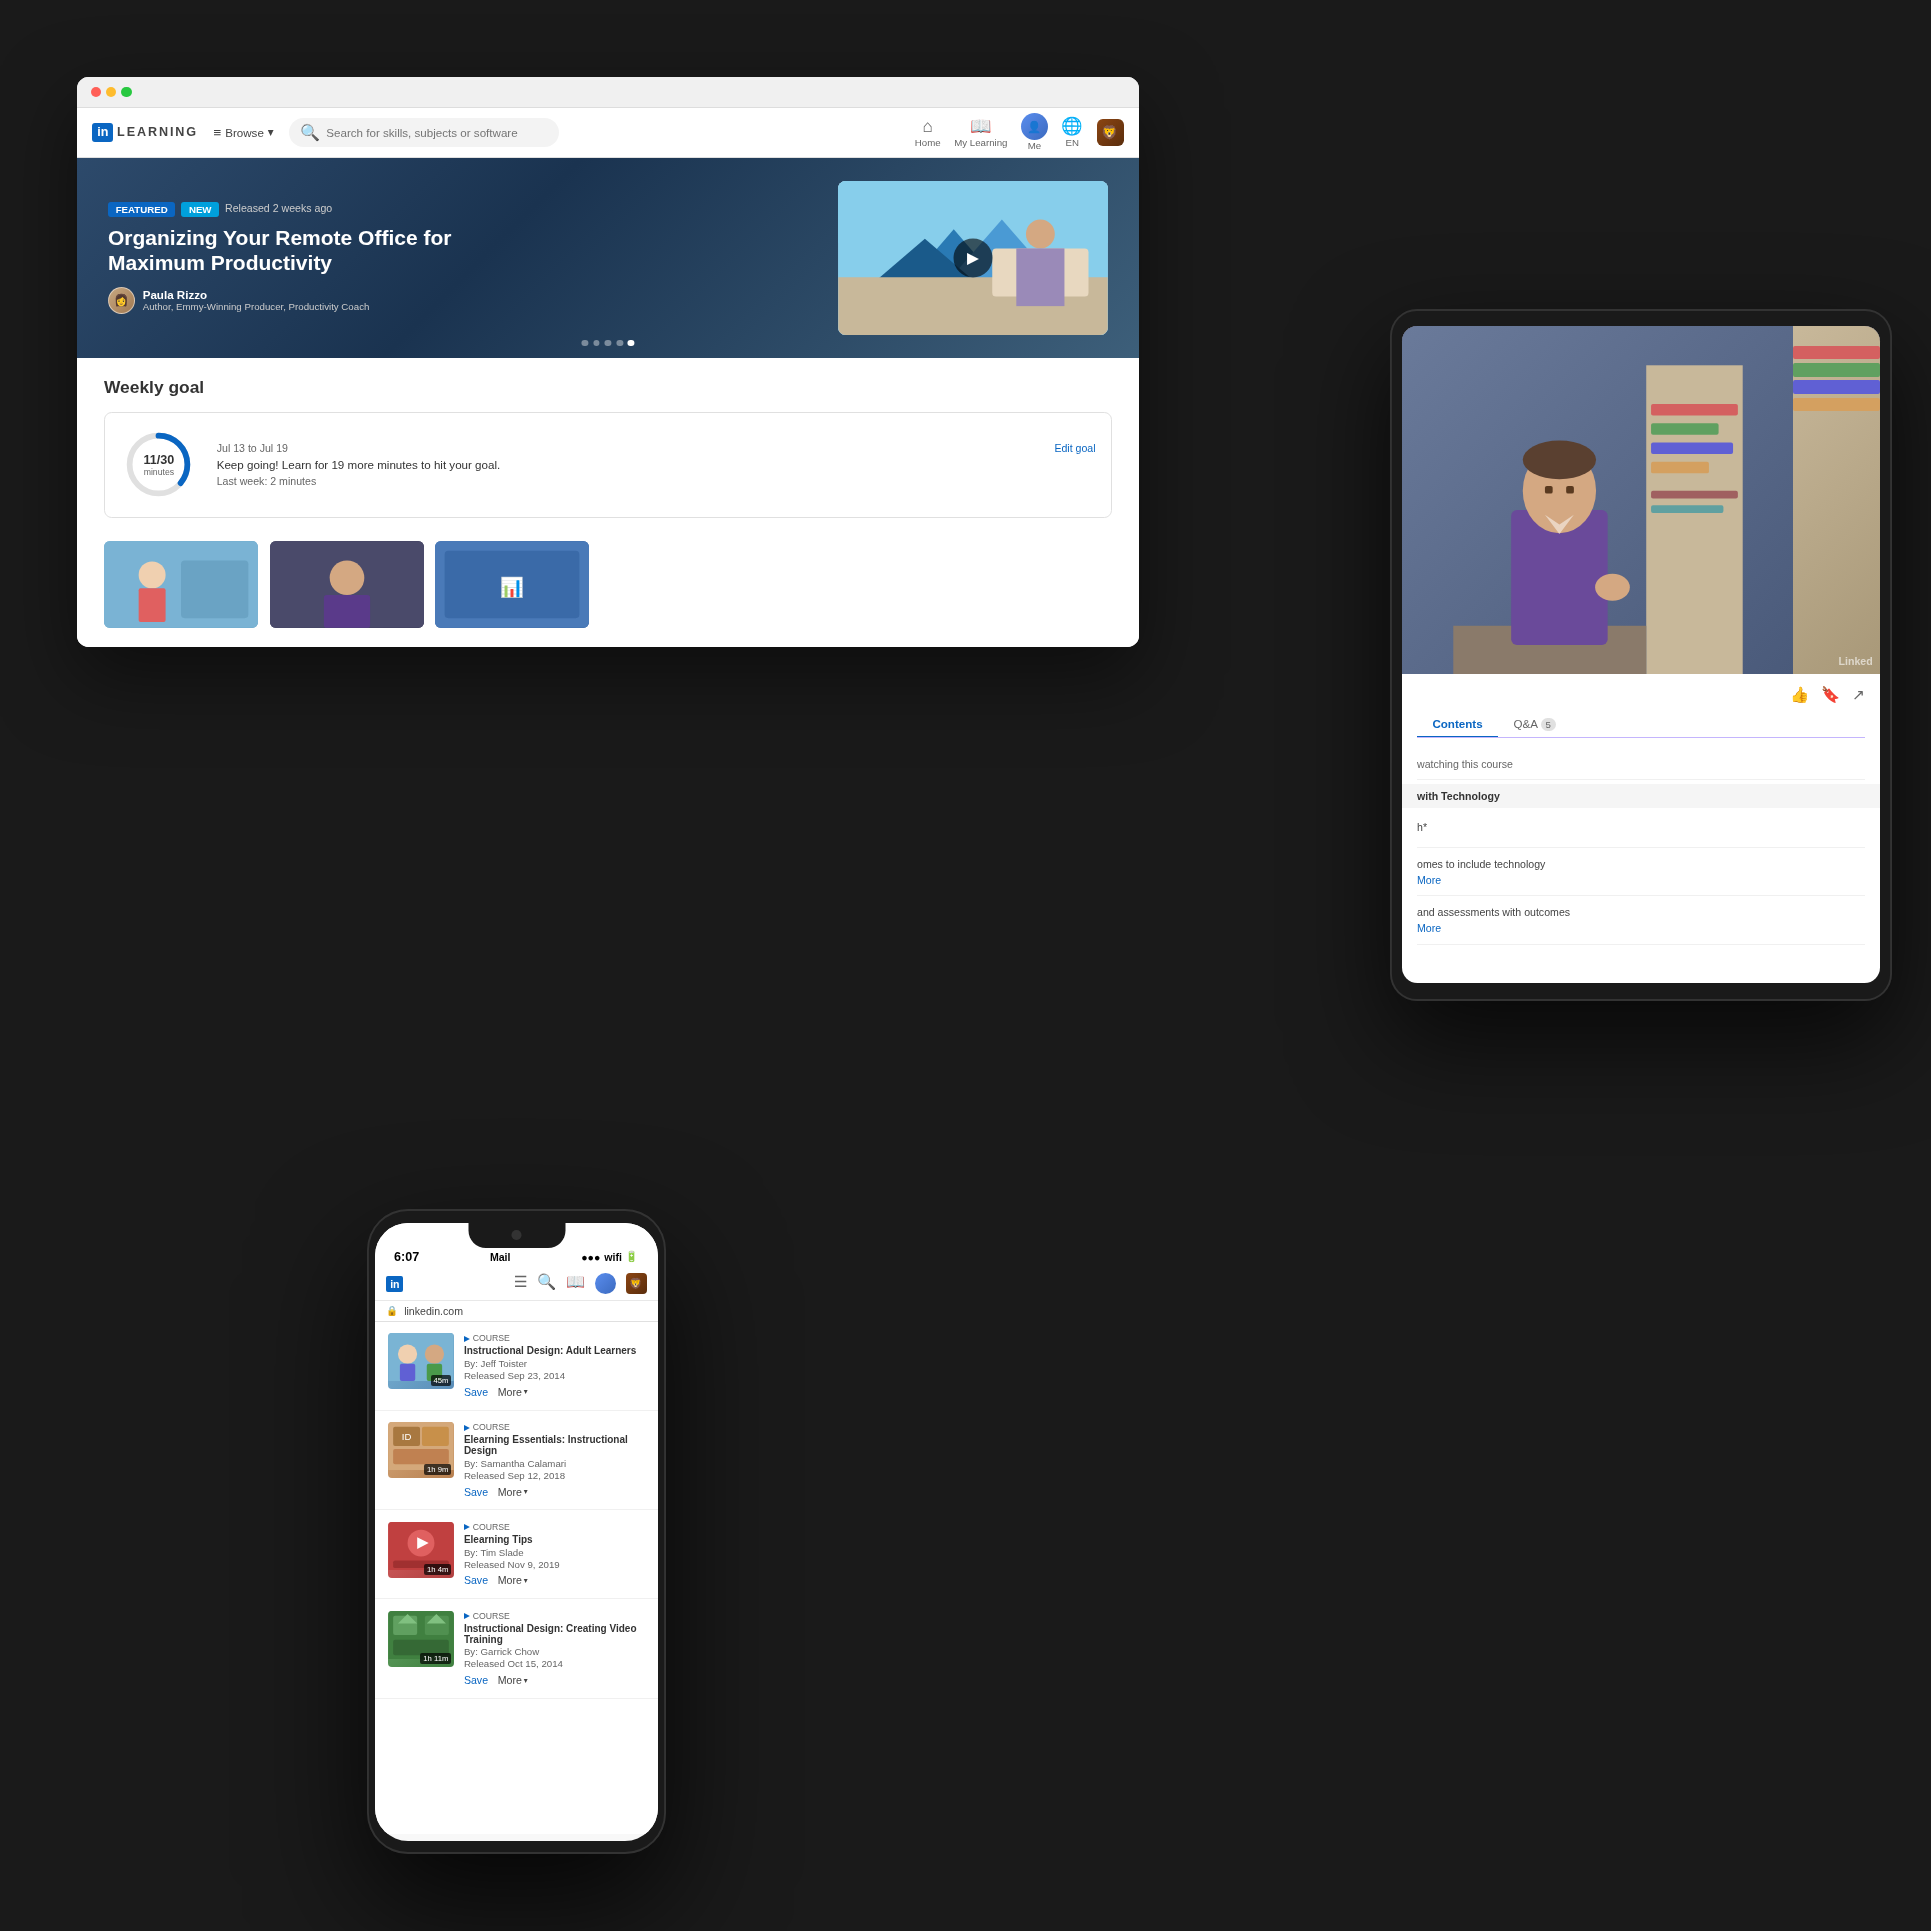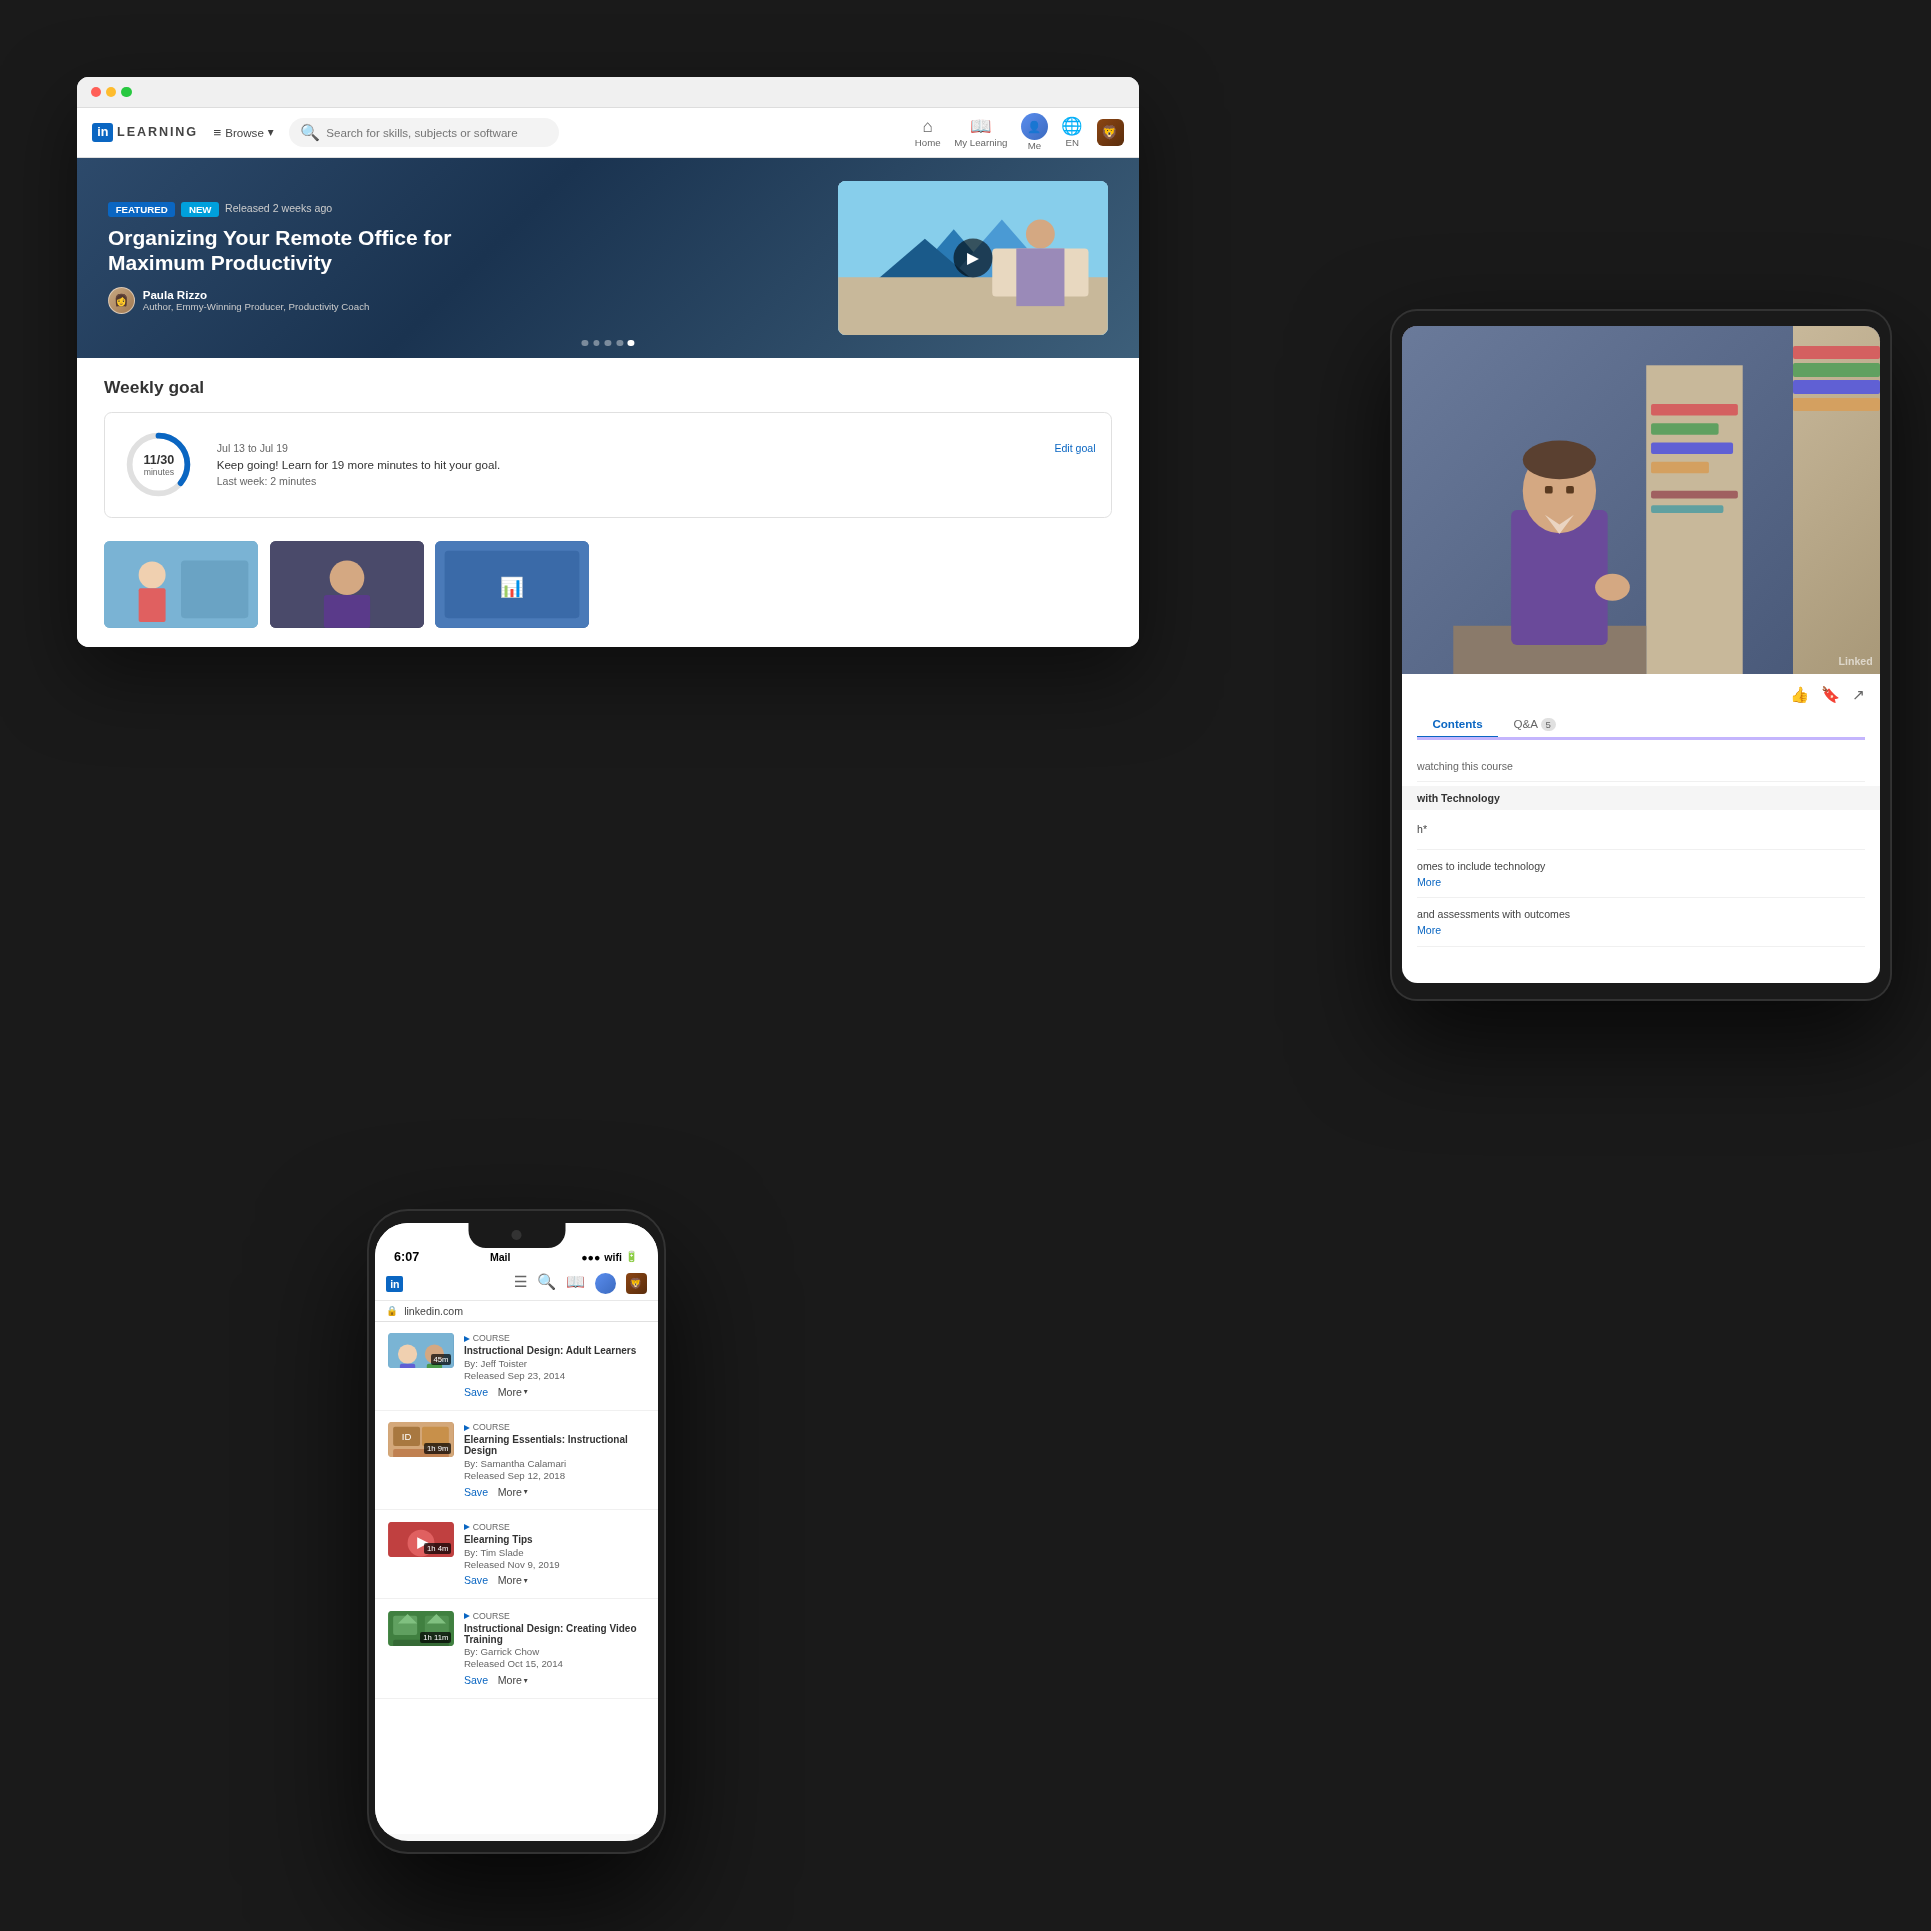--- a/index.html
+++ b/index.html
@@ -379,21 +379,21 @@
     }
     .tablet-panel-icons {
       display: flex;
       gap: 11.6px;
       justify-content: flex-end;
       margin-bottom: 7.7px;
     }
     .panel-icon { font-size: 15.4px; color: #666; cursor: pointer; }
     .tablet-tabs {
       display: flex;
-      border-bottom: 3px solid #c4b5fd;
+      border-bottom: 1px solid #c4b5fd;
       margin-bottom: 9.7px;
     }
     .tablet-tab {
       padding: 5.8px 15.4px;
       font-size: 11.6px;
       color: #666;
       cursor: pointer;
       border-bottom: 1.9px solid transparent;
     }
     .tablet-tab.active {
@@ -546,21 +546,21 @@
     }
     .phone-course-item {
       display: flex;
       align-items: flex-start;
       padding: 11.6px 13.5px;
       border-bottom: 1px solid #f0f0f0;
       gap: 9.7px;
     }
     .course-thumb {
       width: 66px;
-      height: 35px;
+      height: 56px;
       border-radius: 3.9px;
       flex-shrink: 0;
       position: relative;
       overflow: hidden;
     }
     .course-thumb-1 { background: linear-gradient(135deg, #7ab4d4, #5a8db8); }
     .course-thumb-2 { background: linear-gradient(135deg, #d4a87a, #b88050); }
     .course-thumb-3 { background: linear-gradient(135deg, #d46060, #b04040); }
     .course-thumb-4 { background: linear-gradient(135deg, #60a060, #408040); }
     .course-thumb-duration {

